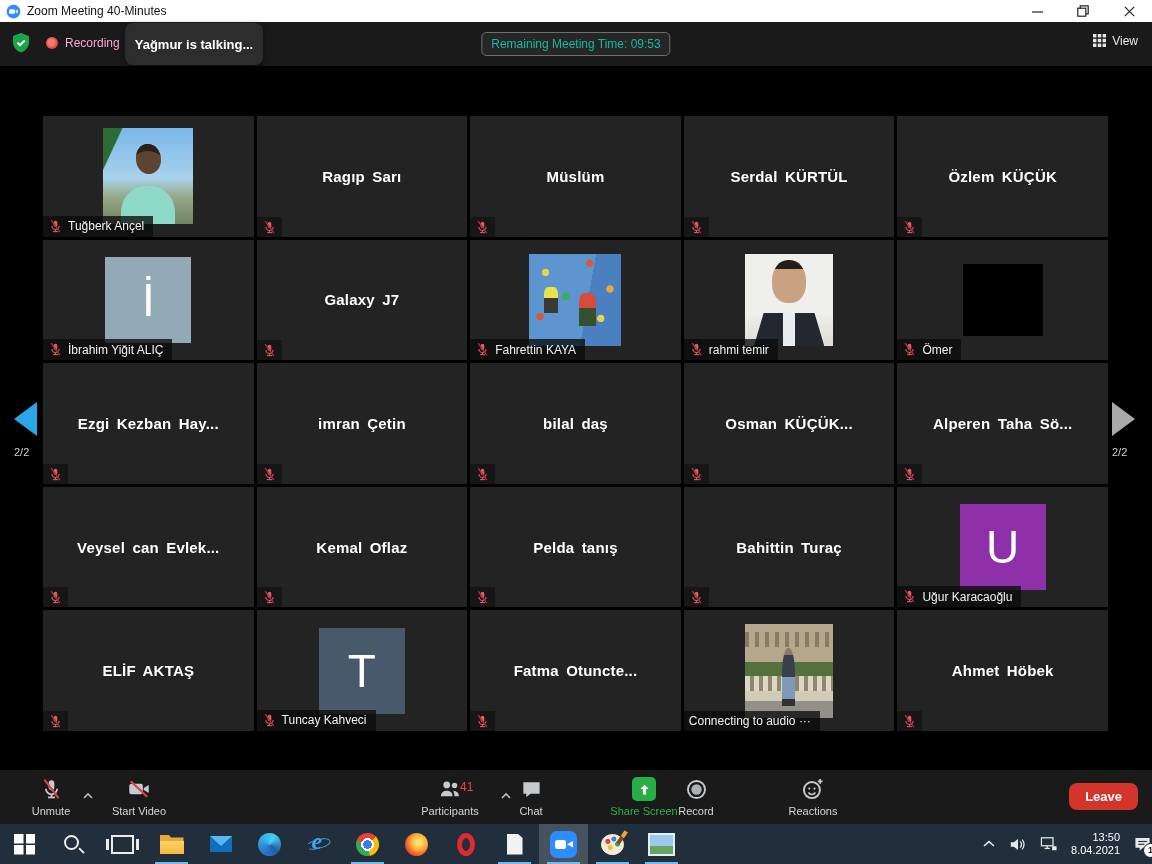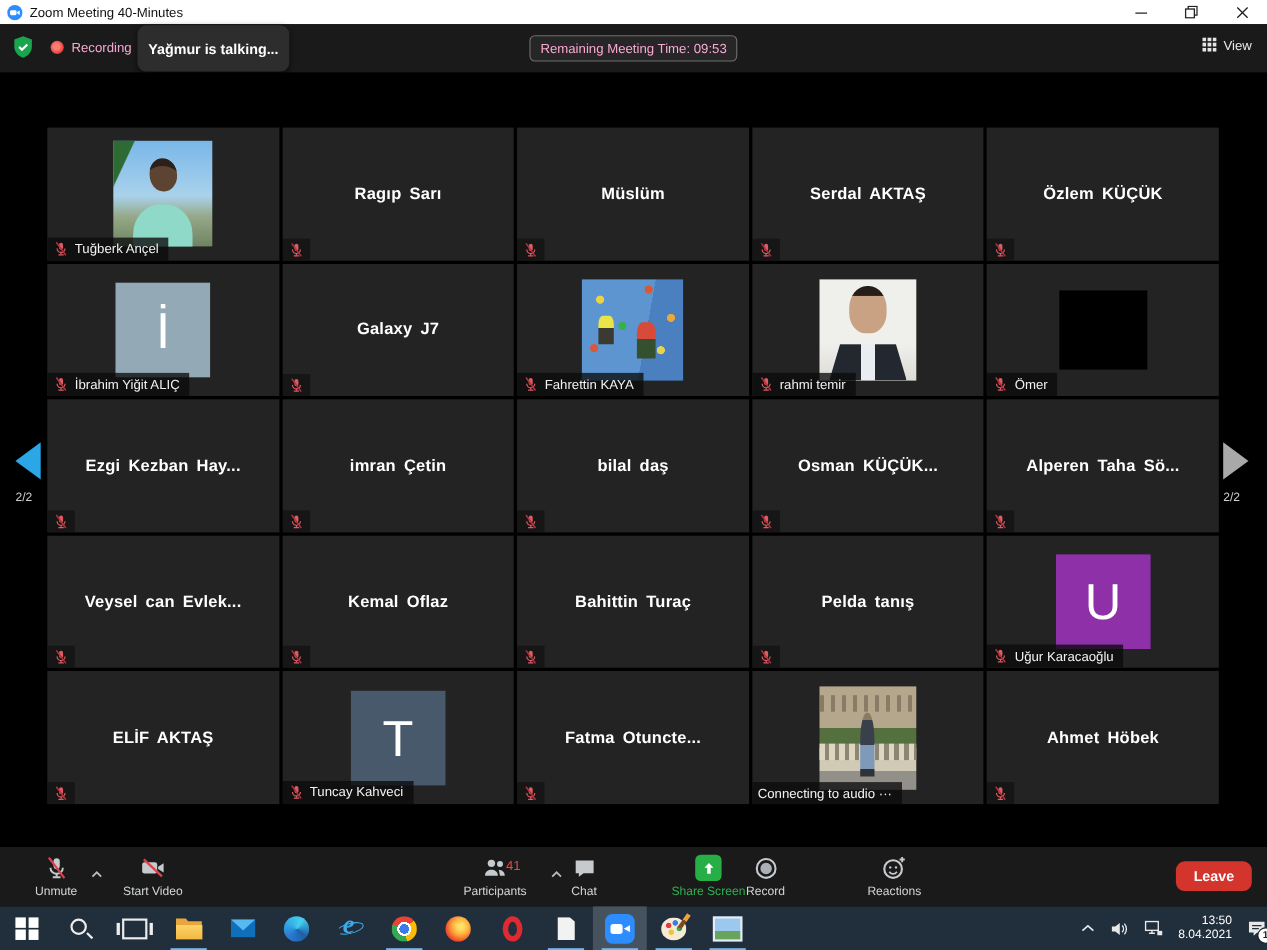--- a/index.html
+++ b/index.html
@@ -12,21 +12,21 @@
   .title{margin-left:6px;font-size:12px;color:#111;}
   .win-controls{margin-left:auto;display:flex;height:100%;}
   .wc{width:46px;height:100%;display:flex;align-items:center;justify-content:center;}
 
   
   .meetingbar{position:absolute;left:0;top:22px;width:100%;height:44px;background:#1a1a1a;}
   .shield{position:absolute;left:11px;top:10px;}
   .recording{position:absolute;left:46px;top:14px;display:flex;align-items:center;gap:7px;color:#f9a8d4;font-size:12px;}
   .rec-dot{width:12px;height:12px;border-radius:50%;background:radial-gradient(circle at 45% 45%,#ff7a72 0 30%,#d9362c 75%,#8e1d18 100%);}
   .talking-tip{position:absolute;left:125px;top:1px;height:42px;width:138px;background:#2d2d2d;border-radius:8px;color:#fff;font-size:13px;font-weight:700;display:flex;align-items:center;justify-content:center;box-shadow:0 2px 6px rgba(0,0,0,.5);}
-  .time-pill{position:absolute;left:50%;top:10px;transform:translateX(-50%);background:#262626;border:1px solid #6f6f6f;border-radius:5px;color:#f9a8d4;font-size:12px;padding:4px 9px;white-space:nowrap;}
+  .time-pill{position:absolute;left:50%;top:10px;transform:translateX(-50%);background:#262626;border:1px solid #6f6f6f;border-radius:5px;color:#14b8a6;font-size:12px;padding:4px 9px;white-space:nowrap;}
   .view-btn{position:absolute;right:14px;top:12px;display:flex;align-items:flex-start;gap:6px;color:#e8e8e8;font-size:12px;cursor:default;}
 
   
   .stage{position:absolute;left:0;top:66px;width:1152px;height:704px;background:#000;}
   .grid{position:absolute;left:43px;top:50px;width:1065px;height:615px;display:grid;grid-template-columns:repeat(5,1fr);grid-template-rows:repeat(5,1fr);gap:3px;}
   .tile{position:relative;background:#232323;display:flex;align-items:center;justify-content:center;overflow:hidden;}
   .center-name{color:#fff;font-size:15px;font-weight:700;letter-spacing:.2px;word-spacing:3px;text-align:center;padding:0 8px;}
   .avatar{width:86px;height:86px;display:flex;align-items:center;justify-content:center;}
   .avatar span{color:#fff;font-size:46px;font-weight:400;line-height:1;}
   .blackbox{width:80px;height:72px;background:#000;}
@@ -225,21 +225,21 @@
             <svg class="mic-svg" width="15" height="15" viewBox="0 0 20 20">
               <rect x="7.6" y="2.2" width="4.8" height="8.6" rx="2.4" fill="#e05a63"></rect>
               <path d="M5.2 9.2a4.8 4.8 0 0 0 9.6 0" fill="none" stroke="#e05a63" stroke-width="1.5"></path>
               <line x1="10" y1="14" x2="10" y2="16.4" stroke="#e05a63" stroke-width="1.5"></line>
               <line x1="6.8" y1="16.8" x2="13.2" y2="16.8" stroke="#e05a63" stroke-width="1.5"></line>
               <line x1="4.2" y1="1.6" x2="15.8" y2="17.4" stroke="#b3323c" stroke-width="1.8"></line>
             </svg>
           </div>
         </div>
         <div class="tile">
-          <div class="center-name">Serdal AKTAŞ</div>
+          <div class="center-name">Serdal KÜRTÜL</div>
           <div class="mic-corner">
             <svg class="mic-svg" width="15" height="15" viewBox="0 0 20 20">
               <rect x="7.6" y="2.2" width="4.8" height="8.6" rx="2.4" fill="#e05a63"></rect>
               <path d="M5.2 9.2a4.8 4.8 0 0 0 9.6 0" fill="none" stroke="#e05a63" stroke-width="1.5"></path>
               <line x1="10" y1="14" x2="10" y2="16.4" stroke="#e05a63" stroke-width="1.5"></line>
               <line x1="6.8" y1="16.8" x2="13.2" y2="16.8" stroke="#e05a63" stroke-width="1.5"></line>
               <line x1="4.2" y1="1.6" x2="15.8" y2="17.4" stroke="#b3323c" stroke-width="1.8"></line>
             </svg>
           </div>
         </div>
@@ -399,33 +399,33 @@
             <svg class="mic-svg" width="15" height="15" viewBox="0 0 20 20">
               <rect x="7.6" y="2.2" width="4.8" height="8.6" rx="2.4" fill="#e05a63"></rect>
               <path d="M5.2 9.2a4.8 4.8 0 0 0 9.6 0" fill="none" stroke="#e05a63" stroke-width="1.5"></path>
               <line x1="10" y1="14" x2="10" y2="16.4" stroke="#e05a63" stroke-width="1.5"></line>
               <line x1="6.8" y1="16.8" x2="13.2" y2="16.8" stroke="#e05a63" stroke-width="1.5"></line>
               <line x1="4.2" y1="1.6" x2="15.8" y2="17.4" stroke="#b3323c" stroke-width="1.8"></line>
             </svg>
           </div>
         </div>
         <div class="tile">
+          <div class="center-name">Pelda tanış</div>
+          <div class="mic-corner">
+            <svg class="mic-svg" width="15" height="15" viewBox="0 0 20 20">
+              <rect x="7.6" y="2.2" width="4.8" height="8.6" rx="2.4" fill="#e05a63"></rect>
+              <path d="M5.2 9.2a4.8 4.8 0 0 0 9.6 0" fill="none" stroke="#e05a63" stroke-width="1.5"></path>
+              <line x1="10" y1="14" x2="10" y2="16.4" stroke="#e05a63" stroke-width="1.5"></line>
+              <line x1="6.8" y1="16.8" x2="13.2" y2="16.8" stroke="#e05a63" stroke-width="1.5"></line>
+              <line x1="4.2" y1="1.6" x2="15.8" y2="17.4" stroke="#b3323c" stroke-width="1.8"></line>
+            </svg>
+          </div>
+        </div>
+        <div class="tile">
           <div class="center-name">Bahittin Turaç</div>
-          <div class="mic-corner">
-            <svg class="mic-svg" width="15" height="15" viewBox="0 0 20 20">
-              <rect x="7.6" y="2.2" width="4.8" height="8.6" rx="2.4" fill="#e05a63"></rect>
-              <path d="M5.2 9.2a4.8 4.8 0 0 0 9.6 0" fill="none" stroke="#e05a63" stroke-width="1.5"></path>
-              <line x1="10" y1="14" x2="10" y2="16.4" stroke="#e05a63" stroke-width="1.5"></line>
-              <line x1="6.8" y1="16.8" x2="13.2" y2="16.8" stroke="#e05a63" stroke-width="1.5"></line>
-              <line x1="4.2" y1="1.6" x2="15.8" y2="17.4" stroke="#b3323c" stroke-width="1.8"></line>
-            </svg>
-          </div>
-        </div>
-        <div class="tile">
-          <div class="center-name">Pelda tanış</div>
           <div class="mic-corner">
             <svg class="mic-svg" width="15" height="15" viewBox="0 0 20 20">
               <rect x="7.6" y="2.2" width="4.8" height="8.6" rx="2.4" fill="#e05a63"></rect>
               <path d="M5.2 9.2a4.8 4.8 0 0 0 9.6 0" fill="none" stroke="#e05a63" stroke-width="1.5"></path>
               <line x1="10" y1="14" x2="10" y2="16.4" stroke="#e05a63" stroke-width="1.5"></line>
               <line x1="6.8" y1="16.8" x2="13.2" y2="16.8" stroke="#e05a63" stroke-width="1.5"></line>
               <line x1="4.2" y1="1.6" x2="15.8" y2="17.4" stroke="#b3323c" stroke-width="1.8"></line>
             </svg>
           </div>
         </div>

